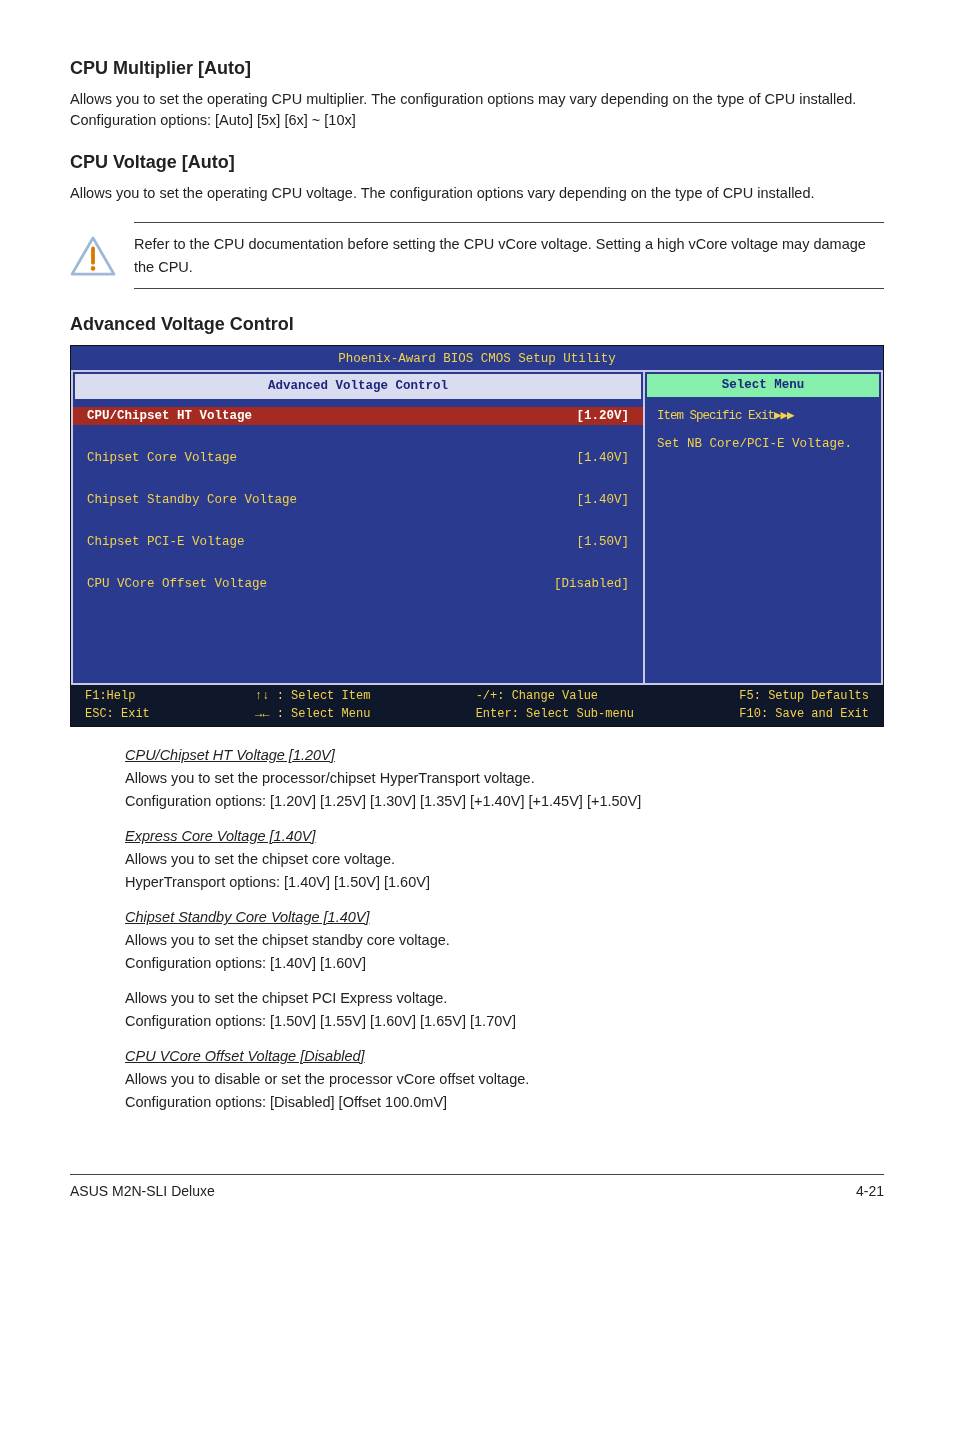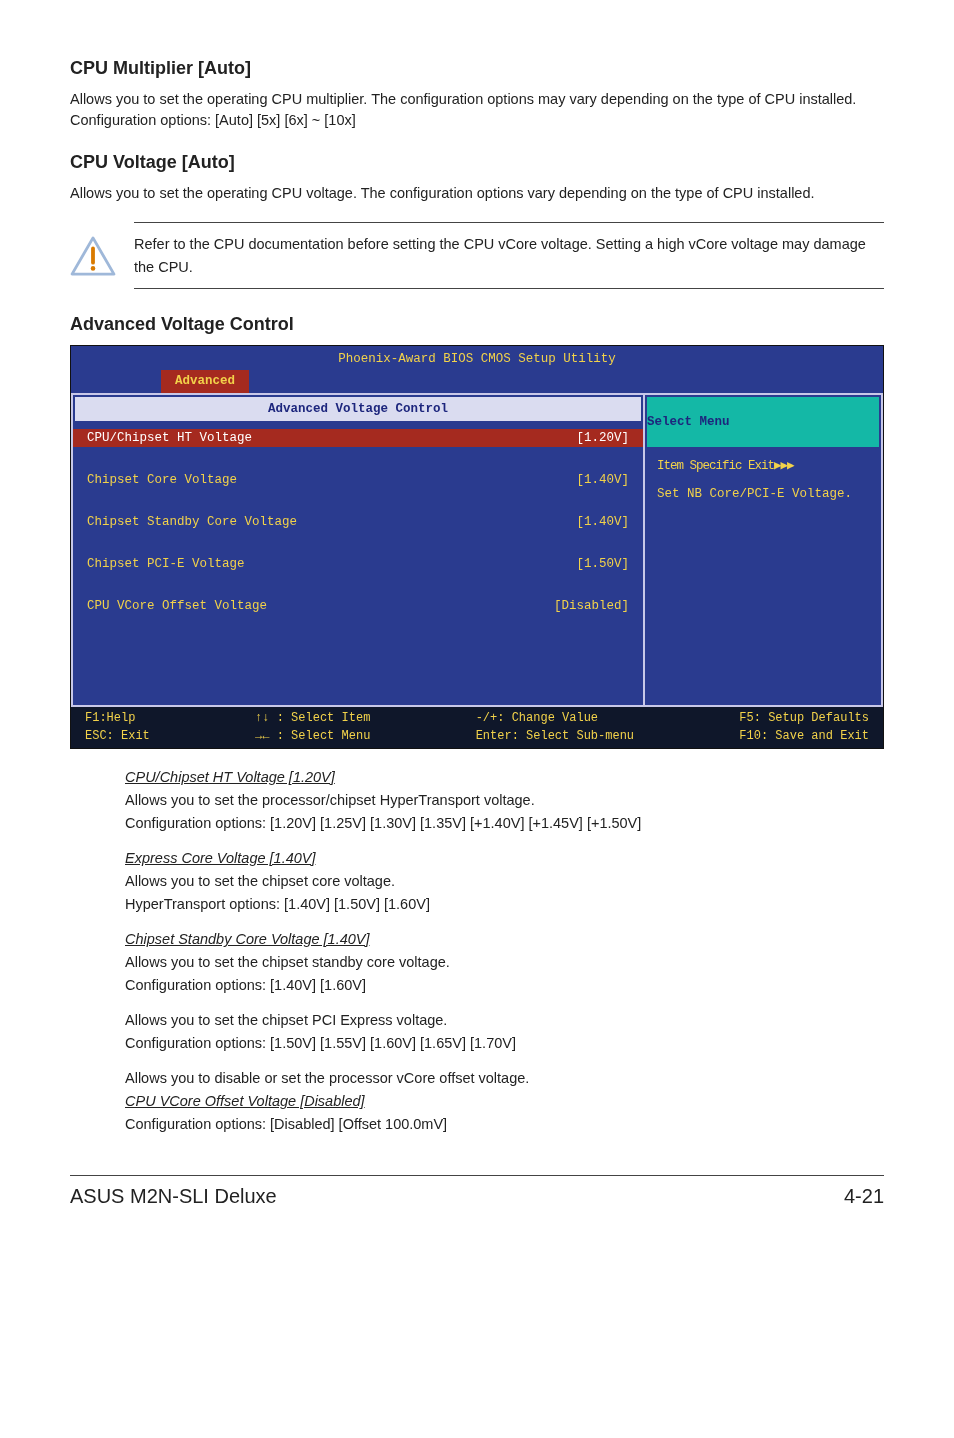--- a/index.html
+++ b/index.html
@@ -72,57 +72,57 @@
     background: #dadcf0;
     padding: 3px 0;
     font-weight: bold;
     margin: 2px;
   }
   .bios-fields {
     padding: 6px 14px 90px 14px;
     color: #f2d24a;
   }
   .bios-row { display: flex; justify-content: space-between; white-space: pre; margin-top: 24px; }
-  .bios-row.sel { background: #a52a1f; color: #fff; margin: 0 -14px; padding: 0 14px; }
+  .bios-row.sel { background: #a52a1f; color: #fff; margin: 0 -14px; padding: 0 14px; font-weight: bold; }
   .bios-row .val { color: #f2d24a; }
   .bios-row.sel .val { color: #fff; }
   .bios-right {
     width: 240px;
     border: 2px solid #c8c8e8;
     border-top: none;
     padding: 0;
   }
   .bios-right-header {
-    text-align: left;
+    text-align: center;
     color: #1d267d;
-    background: #14b8a6;
-    padding: 16px 0;
+    background: #86efac;
+    padding: 2px 0;
     font-weight: bold;
     margin: 2px;
   }
   .bios-right-body { padding: 8px 12px; color: #f2d24a; }
   .bios-footer {
     background: #0f172a;
     color: #f2d24a;
     display: flex;
     justify-content: space-between;
     padding: 3px 14px;
     font-size: 12px;
   }
   .bios-footer .col { white-space: pre; }
   .subitem { margin: 0 0 14px 55px; }
   .subitem .title { text-decoration: underline; font-style: italic; }
   .subitem p { margin: 0 0 2px 0; }
   .page-footer {
-    margin-top: 40px;
+    margin-top: 61px;
     border-top: 1px solid #444;
     padding-top: 6px;
     display: flex;
     justify-content: space-between;
-    font-size: 20px;
+    font-size: 14px;
   }
   .arrow-chars { letter-spacing: -1px; }
 </style>
 </head>
 <body>
 
 <div class="section">
   <h2>CPU Multiplier [Auto]</h2>
   <p>Allows you to set the operating CPU multiplier. The configuration options may vary depending on the type of CPU installed. Configuration options: [Auto] [5x] [6x] ~ [10x]</p>
 </div>
@@ -140,23 +140,20 @@
       <circle cx="24" cy="34" r="2.4" fill="#d97a00"></circle>
     </svg>
   </div>
   <div class="note-text">Refer to the CPU documentation before setting the CPU vCore voltage. Setting a high vCore voltage may damage the CPU.</div>
 </div>
 
 <h2>Advanced Voltage Control</h2>
 
 <div class="bios">
   <div class="bios-title">Phoenix-Award BIOS CMOS Setup Utility</div>
-  <div class="bios-tab-row">
-    <div class="bios-tab">Advanced</div>
-  </div>
   <div class="bios-body">
     <div class="bios-left">
       <div class="bios-left-header">Advanced Voltage Control</div>
       <div class="bios-fields" id="bios-fields">
           <div class="bios-row sel"><span>CPU/Chipset HT Voltage          </span><span class="val">[1.20V]</span></div>
           <div class="bios-row"><span>Chipset Core Voltage            </span><span class="val">[1.40V]</span></div>
           <div class="bios-row"><span>Chipset Standby Core Voltage    </span><span class="val">[1.40V]</span></div>
           <div class="bios-row"><span>Chipset PCI-E Voltage           </span><span class="val">[1.50V]</span></div>
           <div class="bios-row"><span>CPU VCore Offset Voltage        </span><span class="val">[Disabled]</span></div>
         </div>
@@ -196,22 +193,22 @@
     <div class="subitem">
       <p><span class="title">Chipset Standby Core Voltage [1.40V]</span></p>
       <p>Allows you to set the chipset standby core voltage.</p>
       <p>Configuration options:  [1.40V] [1.60V]</p>
     </div>
     <div class="subitem">
       <p>Allows you to set the chipset PCI Express voltage.</p>
       <p>Configuration options: [1.50V] [1.55V] [1.60V] [1.65V] [1.70V]</p>
     </div>
     <div class="subitem">
+      <p><span class="title">CPU VCore Offset Voltage [Disabled]</span></p>
       <p>Allows you to disable or set the processor vCore offset voltage.</p>
-      <p><span class="title">CPU VCore Offset Voltage [Disabled]</span></p>
       <p>Configuration options: [Disabled] [Offset 100.0mV]</p>
     </div>
   </div>
 
 <div class="page-footer">
   <span>ASUS M2N-SLI Deluxe</span>
   <span>4-21</span>
 </div>
 
 </body></html>

